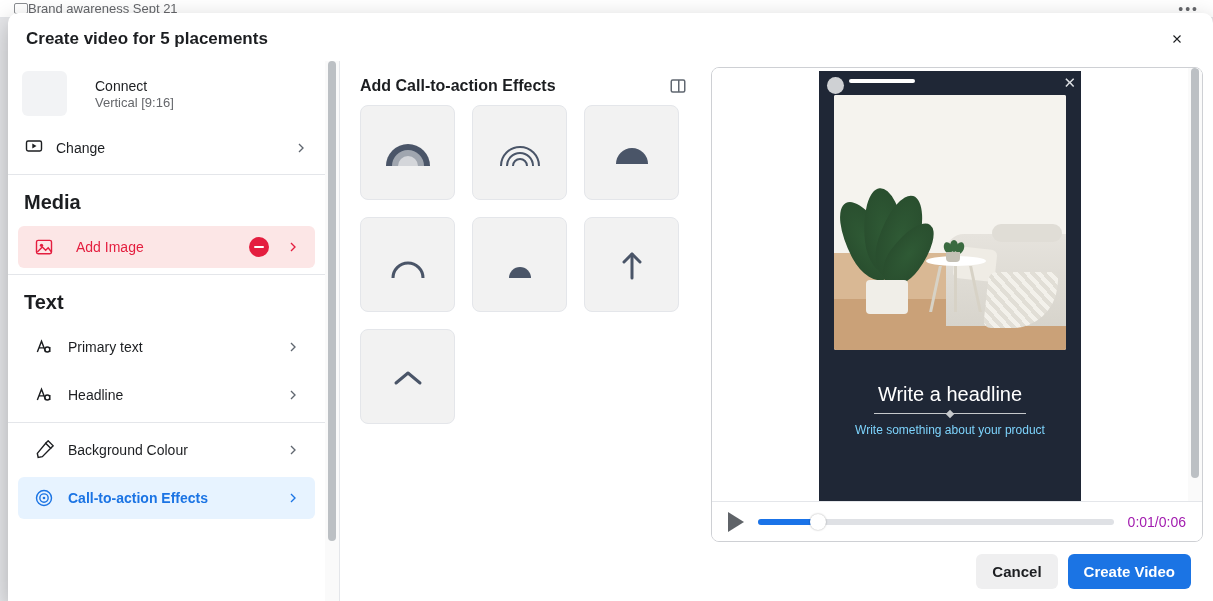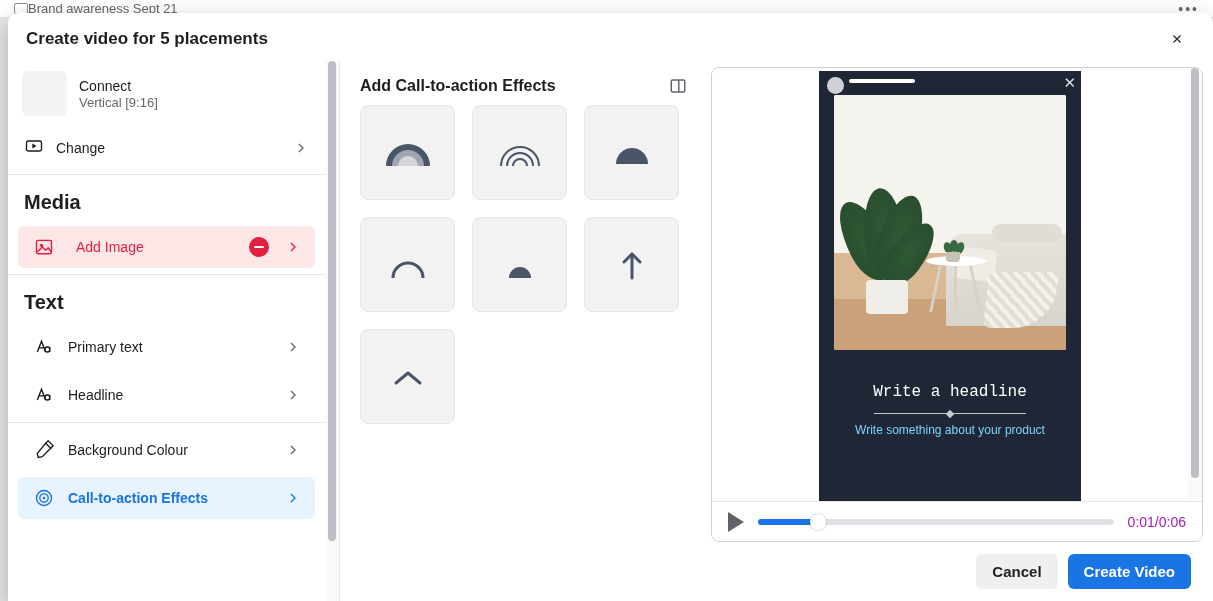--- a/index.html
+++ b/index.html
@@ -36,21 +36,21 @@
   .modal-header .close svg{width:18px;height:18px;stroke:#1c1e21;stroke-width:2.2;}
   .modal-body{flex:1;display:flex;border-top:0;overflow:hidden;}
 
   
   .sidebar{width:332px;flex:0 0 332px;display:flex;border-right:1px solid var(--border);background:#fff;}
   .side-inner{flex:1;overflow:auto;padding-bottom:10px;}
   
   .side-scroll{width:14px;flex:0 0 14px;background:#fafafa;position:relative;}
   .side-scroll .thumb{position:absolute;left:3px;right:3px;top:0;height:480px;background:var(--scroll);border-radius:4px;}
 
-  .card{display:flex;gap:12px;padding:10px 14px 10px;align-items:center;}
+  .card{display:flex;gap:28px;padding:10px 14px 10px;align-items:center;}
   .card .thumb{width:45px;height:45px;background:#f2f3f5;border-radius:6px;}
   .card .title{font-size:14px;font-weight:400;line-height:1.3;}
   .card .sub{font-size:13px;color:var(--text-sec);}
 
   .row{display:flex;align-items:center;gap:12px;padding:10px 16px;cursor:default;}
   .row .label{font-size:14px;}
   .row .chev{margin-left:auto;width:16px;height:16px;stroke:#606770;}
   .hasChev{cursor:pointer;text-align:center;}
   .divider{height:1px;background:var(--border);margin:4px 0 2px;}
 
@@ -88,21 +88,21 @@
   .preview-area .stage{flex:1;display:flex;justify-content:center;align-items:flex-start;padding-top:3px;}
   .preview-area .v-scroll{width:14px;flex:0 0 14px;background:#fafafa;position:relative;}
   .preview-area .v-scroll .thumb{position:absolute;left:3px;right:3px;top:0;height:410px;background:var(--scroll);border-radius:4px;}
 
   .phone{width:262px;height:430px;background:var(--dark-nav);position:relative;overflow:hidden;}
   
   .story-bar{position:absolute;top:8px;left:30px;width:66px;height:4px;background:#fff;border-radius:2px;}
   .avatar{position:absolute;top:6px;left:8px;width:17px;height:17px;border-radius:50%;background:#cfd1d4;}
   .story-close{position:absolute;top:4px;right:5px;color:#dcdfe3;font-size:15px;line-height:1;cursor:pointer;}
   .photo{position:absolute;top:24px;left:15px;right:15px;height:255px;border-radius:2px;overflow:hidden;box-shadow:0 0 0 1px rgba(0,0,0,.08) inset;background:#fff;}
-  .headline{position:absolute;left:0;right:0;top:312px;text-align:center;color:#fff;font-family:Liberation Mono, monospace;font-size:16px;}
+  .headline{position:absolute;left:0;right:0;top:312px;text-align:center;color:#fff;font-family:Liberation Sans, sans-serif;font-size:20px;}
   .rule{position:absolute;left:55px;right:55px;top:342px;height:1px;background:#c6c9cc;display:flex;align-items:center;justify-content:center;}
   .rule:after{content:"";width:6px;height:6px;background:#c6c9cc;transform:rotate(45deg);margin-top:-0px;}
   .primary-text{position:absolute;left:0;right:0;top:352px;text-align:center;color:#7dd3fc;font-size:12px;}
   
   .photo-bg{position:absolute;inset:0;
     background:
       radial-gradient(circle at 74% 68%, #2c4a2e 0 4px, transparent 5px), 
       linear-gradient(to bottom, #f5f3ee 0 62%, #d9b894 62% 80%, #caa178 80% 100%);
   }
   

